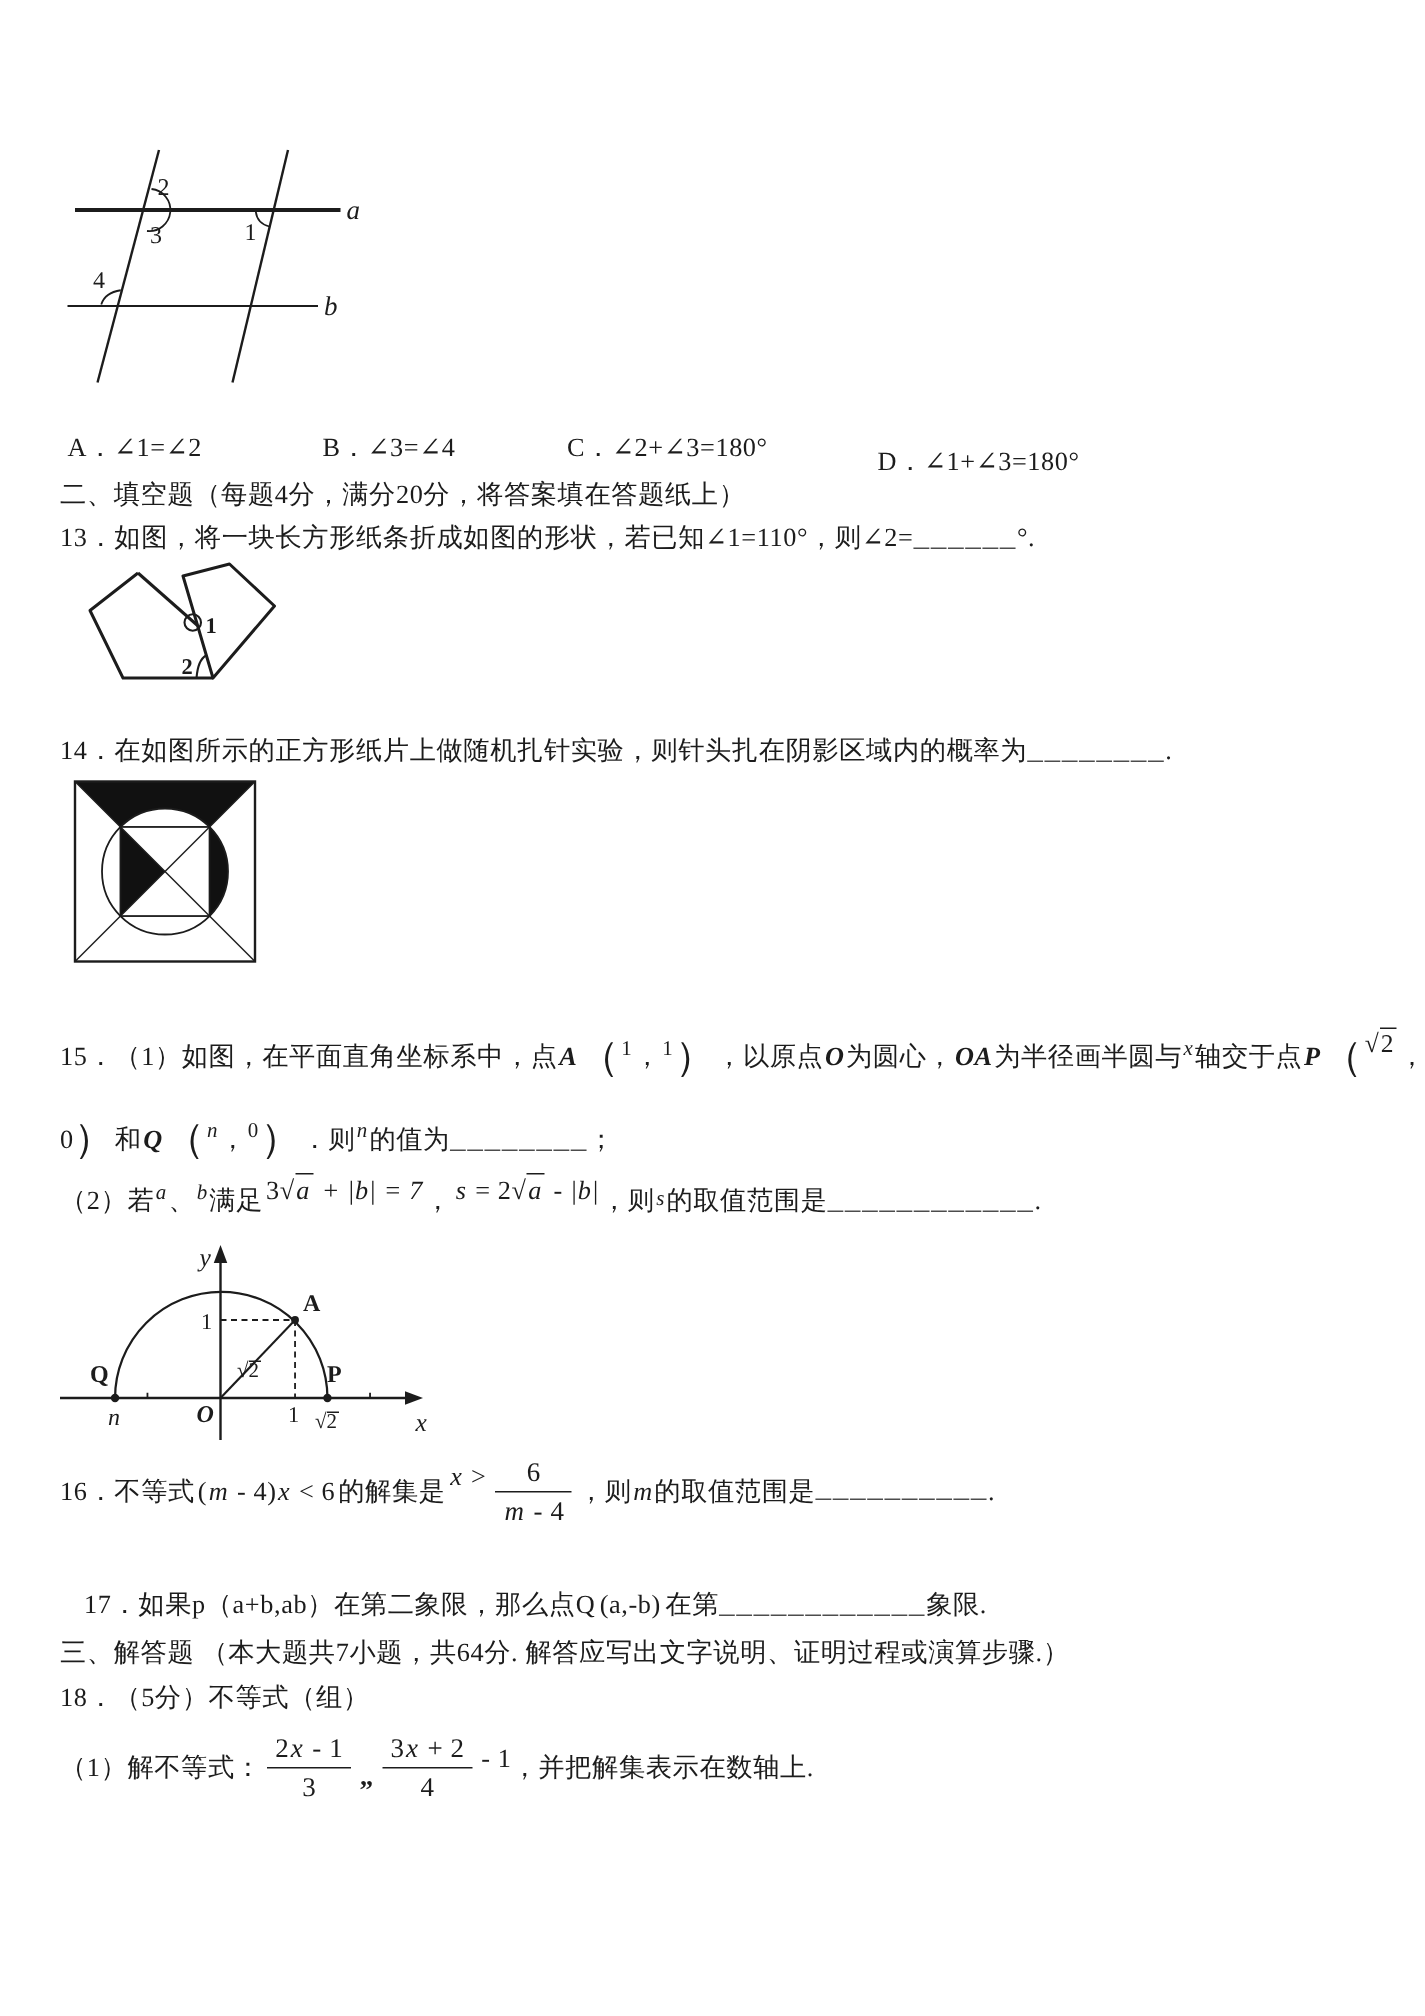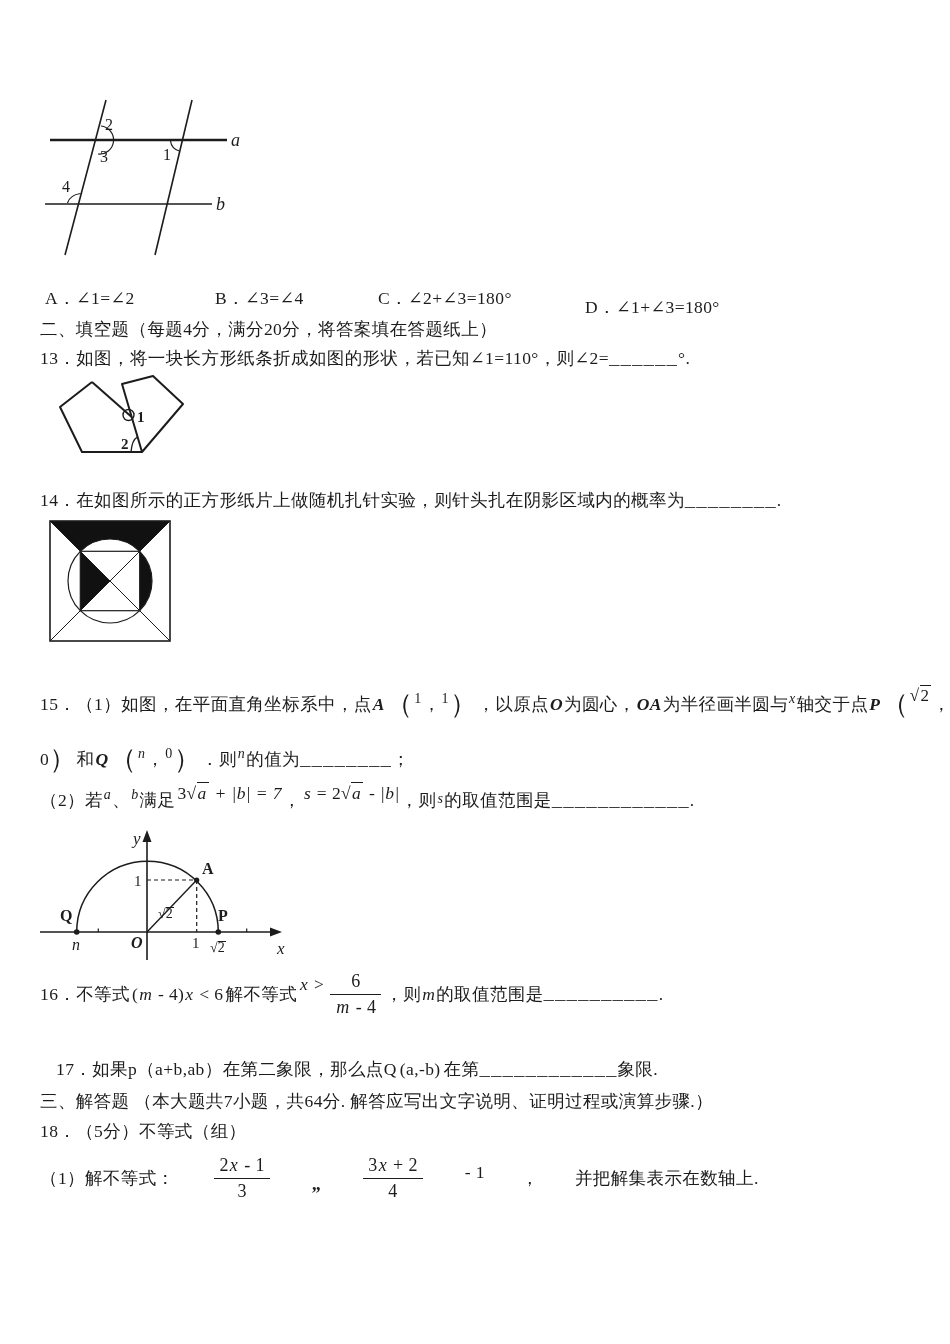--- a/index.html
+++ b/index.html
@@ -188,21 +188,21 @@
     <text x="162" y="122" font-size="15">1</text>
     <text x="180" y="126" font-size="14">√2</text>
     <line x1="188" y1="115.5" x2="196" y2="115.5" stroke="#1c1c1c" stroke-width="1"></line>
     <text x="128" y="92" font-size="14">√2</text>
     <line x1="136" y1="81.5" x2="144" y2="81.5" stroke="#1c1c1c" stroke-width="1"></line>
   </svg>
 
   <div class="line flexmid" style="left:40px;top:966px;height:56px;align-items:center;">
     <span class="cjk">16．不等式</span>
     <span style="margin:0 2px;"><span>(</span><span class="it">m</span><span> - 4)</span><span class="it">x</span><span> &lt; 6</span></span>
-    <span class="cjk">解不等式</span>
+    <span class="cjk">的解集是</span>
     <span class="soltext"><span class="it">x</span><span> &gt; </span></span>
     <span class="frac">
       <span class="num">6</span>
       <span class="den"><span class="it">m</span><span> - 4</span></span>
     </span>
     <span class="cjk">，则</span>
     <span class="it">m</span>
     <span class="cjk">的取值范围是</span>
     <span class="blank">__________</span>
     <span class="cjk">.</span>
@@ -216,21 +216,21 @@
     <span style="margin:0 3px;">(a,-b)</span>
     <span class="cjk">在第</span>
     <span class="blank">____________</span>
     <span class="cjk">象限.</span>
   </div>
 
   <div class="line cjk" style="left:40px;top:1089px;">三、解答题 （本大题共7小题，共64分. 解答应写出文字说明、证明过程或演算步骤.）</div>
 
   <div class="line cjk" style="left:40px;top:1119px;">18．（5分）不等式（组）</div>
 
-  <div class="line flexmid" style="left:40px;top:1148px;height:60px;align-items:center;gap:36px;">
+  <div class="line flexmid" style="left:40px;top:1148px;height:60px;align-items:center;">
     <span class="cjk">（1）解不等式：</span>
     <span class="frac">
       <span class="num"><span>2</span><span class="it">x</span><span> - 1</span></span>
       <span class="den">3</span>
     </span>
     <span class="lowq">„</span>
     <span class="frac">
       <span class="num"><span>3</span><span class="it">x</span><span> + 2</span></span>
       <span class="den">4</span>
     </span>

